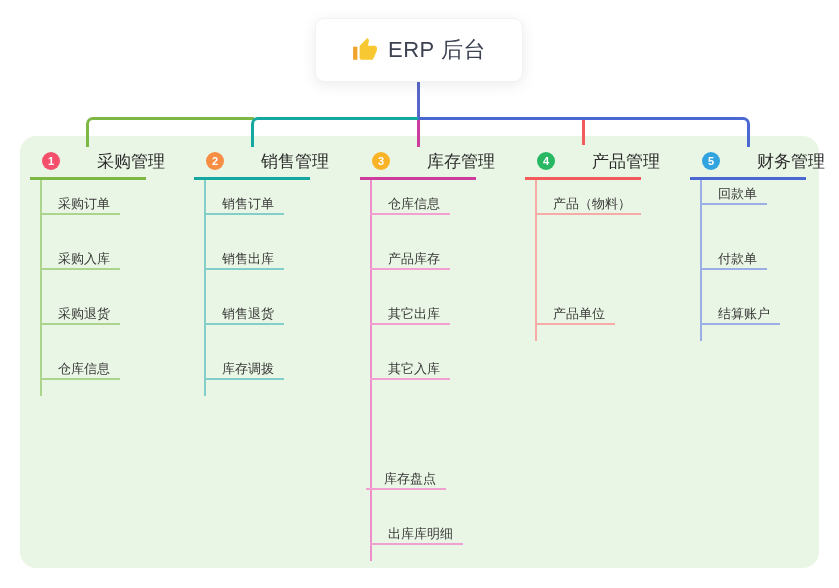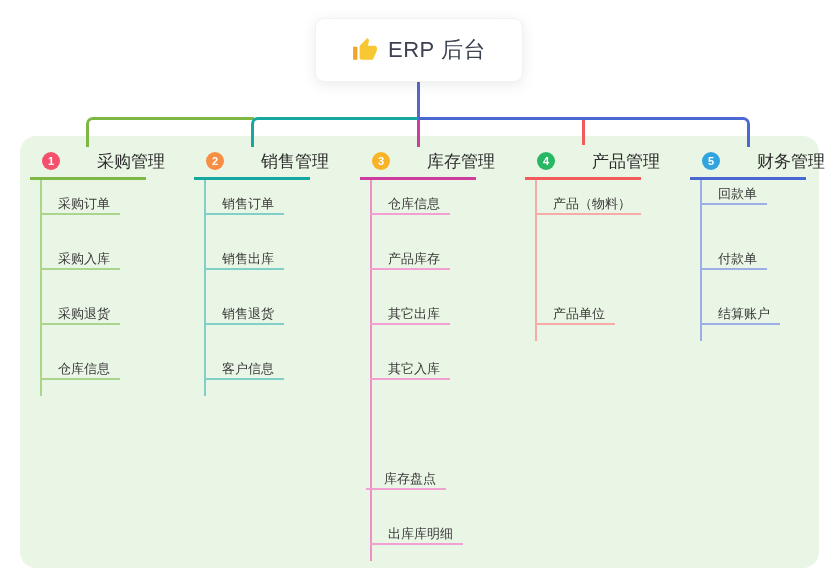--- a/index.html
+++ b/index.html
@@ -86,21 +86,21 @@
   <div class="child b1" style="left:40px;top:360px">仓库信息</div>
 
   <div class="branch-header b2" style="left:194px">
     <span class="badge">2</span>
     <span class="branch-label">销售管理</span>
   </div>
   <div class="vline b2" style="left:204px;height:216px"></div>
   <div class="child b2" style="left:204px;top:195px">销售订单</div>
   <div class="child b2" style="left:204px;top:250px">销售出库</div>
   <div class="child b2" style="left:204px;top:305px">销售退货</div>
-  <div class="child b2" style="left:204px;top:360px">客户信息</div>
+  <div class="child b2" style="left:204px;top:360px">库存调拨</div>
 
   <div class="branch-header b3" style="left:360px">
     <span class="badge">3</span>
     <span class="branch-label">库存管理</span>
   </div>
   <div class="vline b3" style="left:370px;height:381px"></div>
   <div class="child b3" style="left:370px;top:195px">仓库信息</div>
   <div class="child b3" style="left:370px;top:250px">产品库存</div>
   <div class="child b3" style="left:370px;top:305px">其它出库</div>
   <div class="child b3" style="left:370px;top:360px">其它入库</div>

